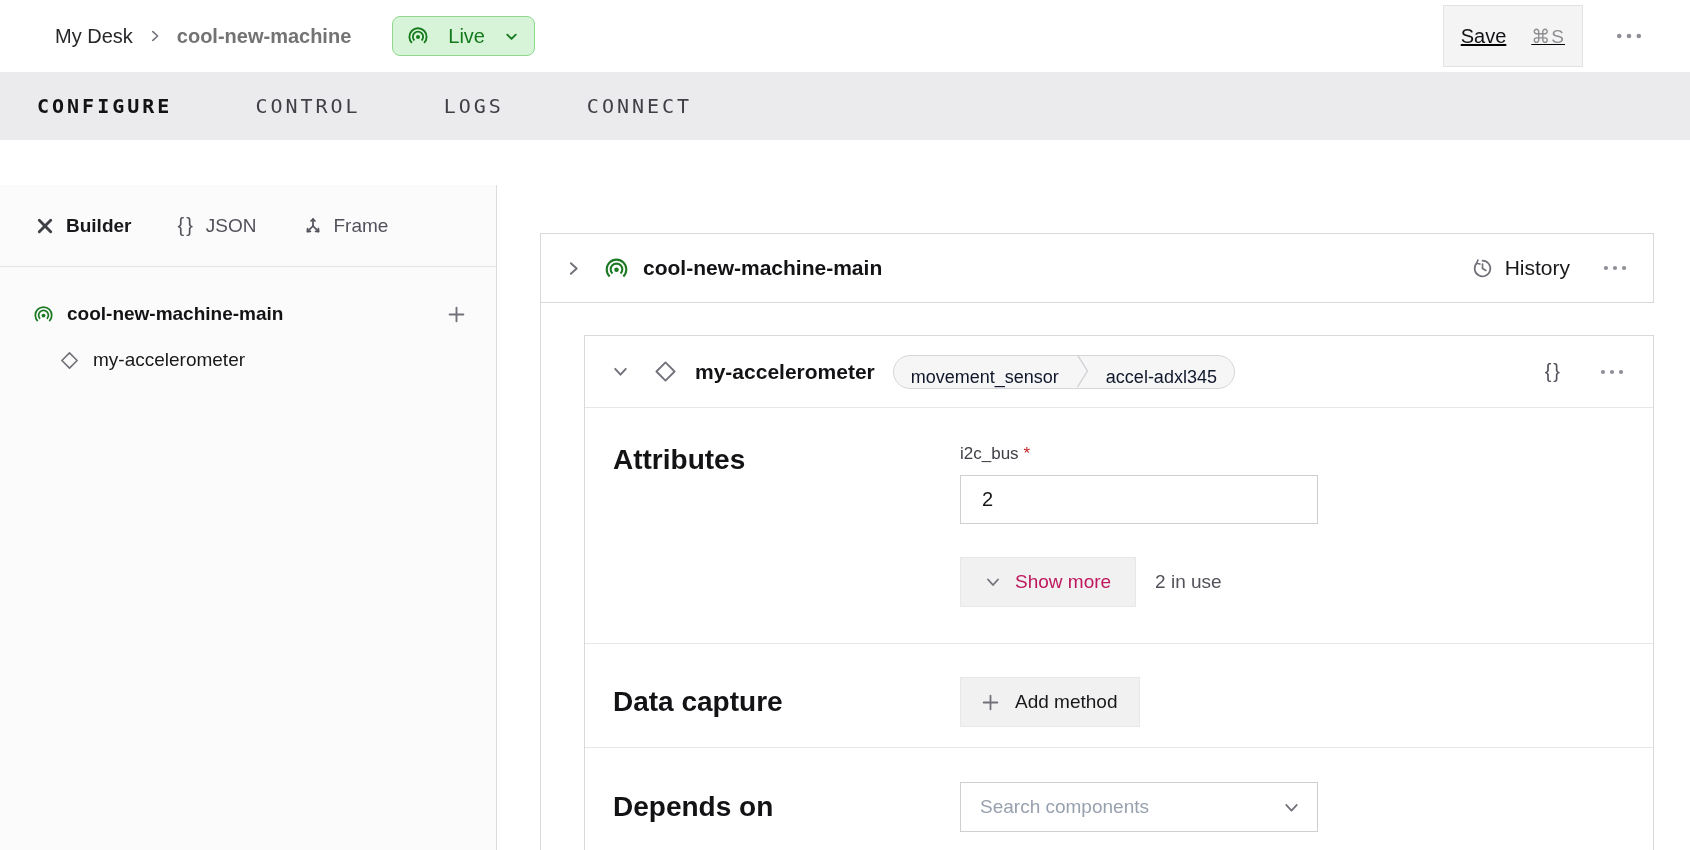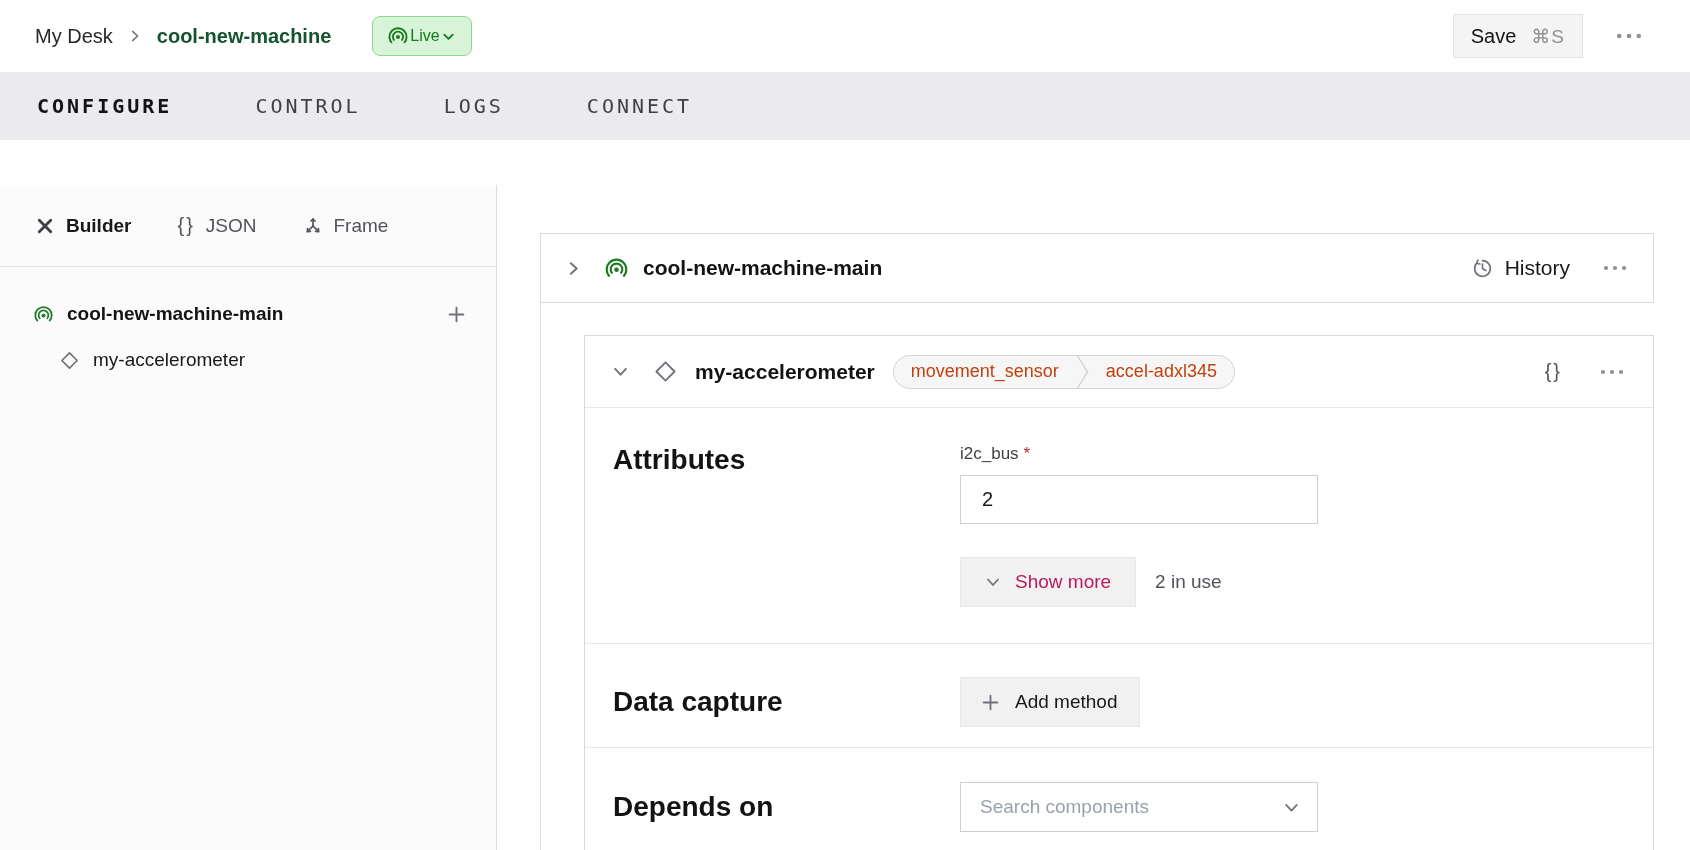--- a/index.html
+++ b/index.html
@@ -5,34 +5,34 @@
   * { margin:0; padding:0; box-sizing:border-box; }
   html,body { width:1690px; height:850px; overflow:hidden; }
   body {
     font-family:"Liberation Sans", sans-serif;
     color:#18181b; background:#ffffff;
     -webkit-font-smoothing:antialiased;
   }
   svg { display:block; }
 
   
-  .topbar { height:72px; display:flex; align-items:center; padding:0 46px 0 35px; background:#fff; }
+  .topbar { height:72px; display:flex; align-items:center; padding:0 46px 0 35px; background:#fff;margin-left:20px; }
   .breadcrumb { display:flex; align-items:center; gap:15px; font-size:20px; }
   .crumb-parent { color:#27272a; cursor:pointer; }
   .crumb-sep { color:#71717a; }
-  .crumb-current { font-weight:700; color:#14532d; }
+  .crumb-current { font-weight:700; color:#737373; }
   .live-badge {
     margin-left:41px; height:40px; padding:0 15px 0 14px; border-radius:8px;
     background:#d8f4d8; border:1px solid #8fd88f; color:#157a1d;
-    display:flex; align-items:center; gap:1px; font-size:16px; cursor:pointer;
+    display:flex; align-items:center; gap:19px; font-size:20px; cursor:pointer;
   }
   .spacer { flex:1; }
   .save-btn {
-    height:44px; padding:0 17px; background:#f4f4f5; border:1px solid #e3e3e6;
-    display:flex; align-items:center; gap:15px; font-size:20px; cursor:pointer;
+    height:62px; padding:0 17px; background:#f4f4f5; border:1px solid #e3e3e6;
+    display:flex; align-items:center; gap:25px; font-size:20px; cursor:pointer;text-decoration:underline;
   }
   .save-label { color:#131316; }
   .save-shortcut { color:#8e8e93; font-size:19px; letter-spacing:1px; }
   .dots { color:#8f8f96; cursor:pointer; padding:6px 2px; }
 
   
   .tabbar {
     height:68px; background:#ebebed; display:flex; align-items:center;
     gap:83px; padding:0 37px;
     font-family:"DejaVu Sans Mono", monospace; font-size:20px; letter-spacing:3px;
@@ -79,21 +79,21 @@
 
   .component-card {
     position:absolute; left:87px; top:150px; width:1070px;
     background:#fff; border:1px solid #d9d9db;
   }
   .comp-header { height:72px; display:flex; align-items:center; padding:0 27px; border-bottom:1px solid #e7e7e9; }
   .comp-header .chev { margin-right:24px; }
   .comp-header .diamond { margin-right:17px; }
   .pill {
     margin-left:18px; height:34px; border:1px solid #d6d6da; background:#f6f6f7;
-    border-radius:17px; display:flex; align-items:center; font-size:18px; color:#c2410c;
+    border-radius:17px; display:flex; align-items:flex-end; font-size:18px; color:#0f172a;
     overflow:hidden; white-space:nowrap;
   }
   .pill-seg { padding:0 17px; }
   .pill-sep { color:#cfcfd4; }
   .brace-btn { margin-left:auto; font-size:20px; color:#52525b; letter-spacing:2px; cursor:pointer; }
   .comp-header .dots { margin-left:36px; }
 
   .row { display:flex; border-bottom:1px solid #e7e7e9; }
   .row:last-child { border-bottom:none; }
   .row-label { width:375px; min-width:375px; padding-left:28px; font-size:28px; font-weight:700; color:#131316; }

